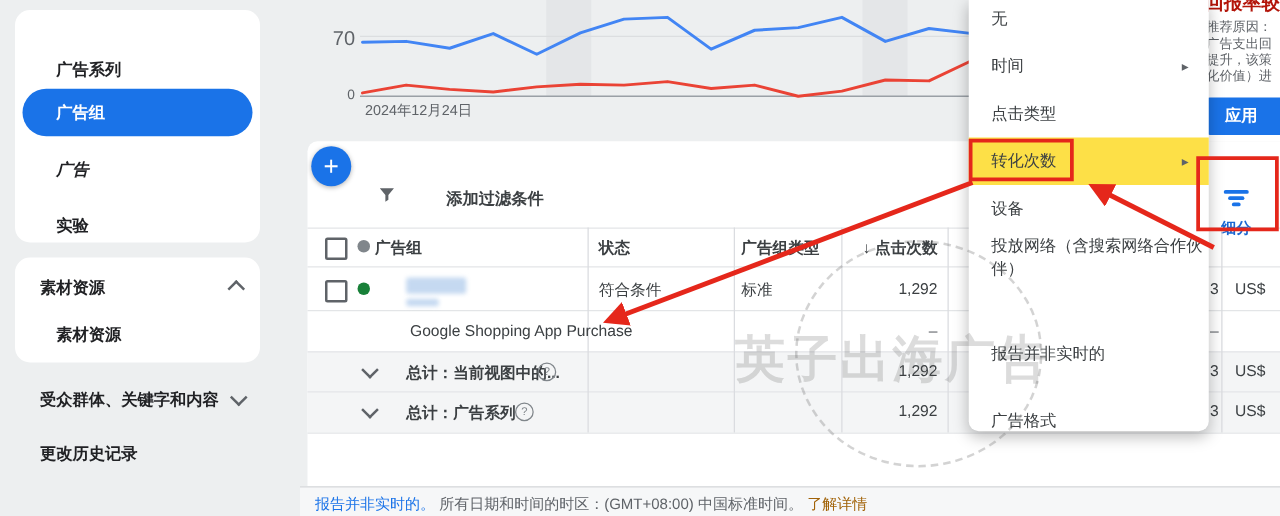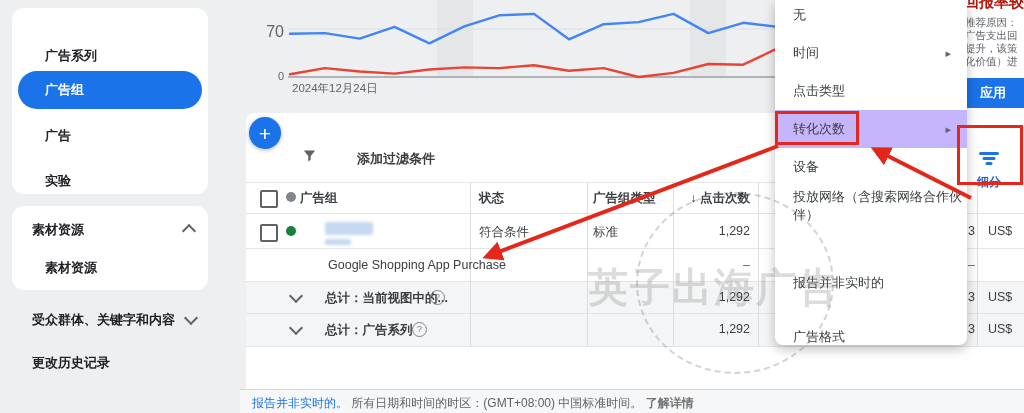--- a/index.html
+++ b/index.html
@@ -29,21 +29,21 @@
 </head>
 <body>
 
 <div id="app">
 
   <div class="abs card" style="left:12px;top:8px;width:196px;height:186px;">
     <div class="abs nav-item" style="left:33px;top:39px;">广告系列</div>
     <div class="abs pill" style="left:6px;top:63px;width:184px;height:38px;">
       <span class="nav-item" style="color:#fff;margin-left:27px;">广告组</span>
     </div>
-    <div class="abs nav-item" style="left:33px;top:119px;">广告</div>
+    <div class="abs nav-item" style="left:33px;top:119px;font-style:italic;">广告</div>
     <div class="abs nav-item" style="left:33px;top:164px;">实验</div>
   </div>
 
   <div class="abs card" style="left:12px;top:206px;width:196px;height:84px;">
     <div class="abs nav-item" style="left:20px;top:15px;">素材资源</div>
     <span class="abs chev chev-up" style="left:172px;top:20px;"></span>
     <div class="abs nav-item" style="left:33px;top:53px;">素材资源</div>
   </div>
 
   <div class="abs nav-item" style="left:32px;top:311px;">受众群体、关键字和内容</div>
@@ -130,21 +130,21 @@
   <div class="cell hdr" style="left:325px;top:322px;z-index:11;">总计：广告系列</div>
   <span class="abs help" style="left:412px;top:322px;z-index:11;">?</span>
   <div class="cell cell-num" style="left:660px;top:322px;width:90px;z-index:11;">1,292</div>
   <div class="cell cell-num" style="left:930px;top:322px;width:45px;z-index:11;">3</div>
   <div class="cell" style="left:988px;top:322px;width:36px;overflow:hidden;z-index:11;">US$</div>
 
   <div class="abs" style="left:240px;top:389px;width:784px;height:24px;background:#f6f7f8;border-top:1px solid #d5d8da;z-index:12;">
     <div class="abs" style="left:12px;top:5px;font-size:12px;white-space:nowrap;">
       <span style="color:#1a73e8;">报告并非实时的。</span>
       <span style="color:#5f6368;">所有日期和时间的时区：(GMT+08:00) 中国标准时间。</span>
-      <span style="color:#737373;font-weight:bold;">了解详情</span>
+      <span style="color:#a16207;">了解详情</span>
     </div>
   </div>
 
   <div class="abs" style="left:961px;top:0;width:63px;height:113px;background:#fff;border-left:1px solid #dadce0;z-index:40;overflow:visible;">
     <div class="abs" style="left:2px;top:-7px;font-size:15px;font-weight:700;color:#b3150a;white-space:nowrap;">回报率较</div>
     <div class="abs" style="left:3px;top:16px;font-size:10.5px;line-height:13px;color:#5f6368;white-space:nowrap;">
       <div>推荐原因：</div>
       <div>广告支出回</div>
       <div>提升，该策</div>
       <div>化价值）进</div>
@@ -156,21 +156,21 @@
     <div class="menu-item" style="top:-4px;">
         <span>无</span>
       </div>
     <div class="menu-item" style="top:34px;">
         <span>时间</span>
         <span class="menu-arrow">▸</span>
       </div>
     <div class="menu-item" style="top:72px;">
         <span>点击类型</span>
       </div>
-    <div class="menu-item" style="top:110px;background:#c4b5fd;">
+    <div class="menu-item" style="top:110px;background:#fde047;">
         <span>转化次数</span>
         <span class="menu-arrow">▸</span>
       </div>
     <div class="menu-item" style="top:148px;">
         <span>设备</span>
       </div>
     <div class="menu-item" style="top:187px;">
         <span>投放网络（含搜索网络合作伙伴）</span>
       </div>
     <div class="menu-item" style="top:264px;">

